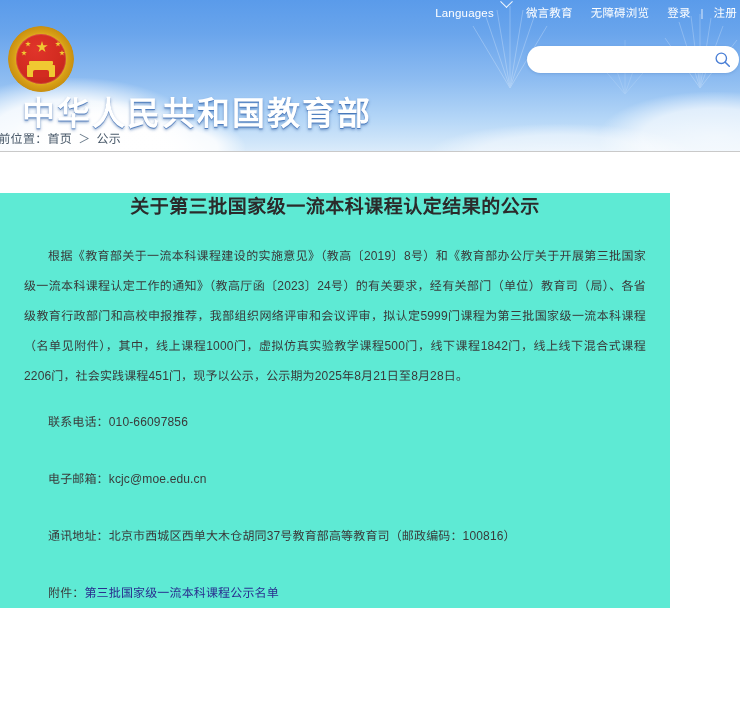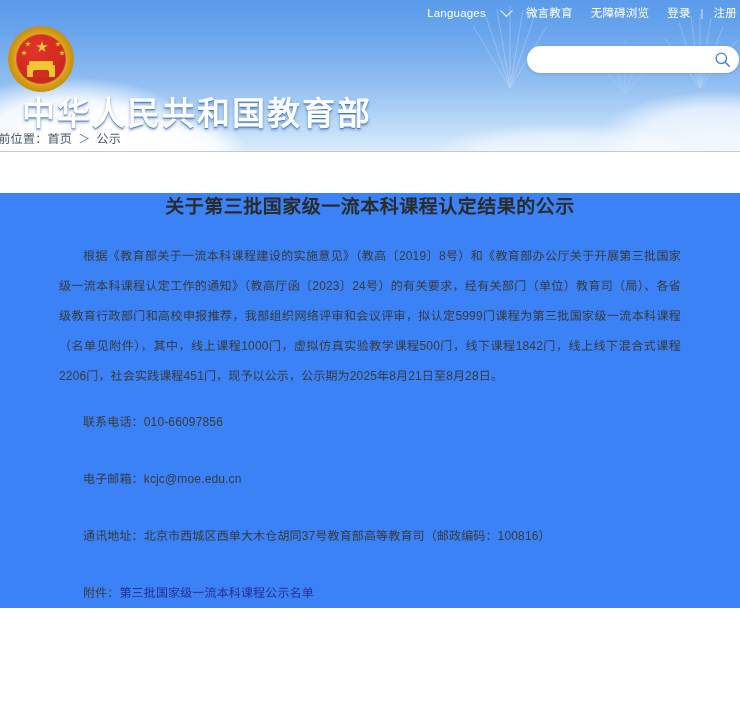--- a/index.html
+++ b/index.html
@@ -63,22 +63,22 @@
   .top-nav span.navtxt {
     color: #ffffff;
     text-decoration: none;
     padding: 0 9px;
     white-space: nowrap;
     line-height: 26px;
     letter-spacing: .2px;
   }
   .top-nav .lang-wrap {
     display: inline-flex;
-    align-items: center;
-    gap: 16px;
+    align-items: flex-start;
+    gap: 8px;
     padding: 0 6px 0 9px;
   }
   .chev {
     display: inline-block;
     width: 8px;
     height: 8px;
     border-right: 1.3px solid #ffffff;
     border-bottom: 1.3px solid #ffffff;
     transform: rotate(45deg) translate(-2px,-2px);
     opacity: .9;
@@ -224,23 +224,23 @@
 
   .header-rule {
     position: absolute;
     left: 0; right: 0; bottom: 0;
     height: 1px;
     background: #c9c9c9;
   }
 
   
   .article {
-    width: 740px;
+    width: 670px;
     padding: 0;
-    background: #3b82f6;
+    background: #5eead4;
   }
   .article-title {
     text-align: center;
     font-size: 19px;
     font-weight: 700;
     color: #2b2b2b;
     margin: 41px 0 0 0;
     line-height: 28px;
     letter-spacing: .5px;
   }

